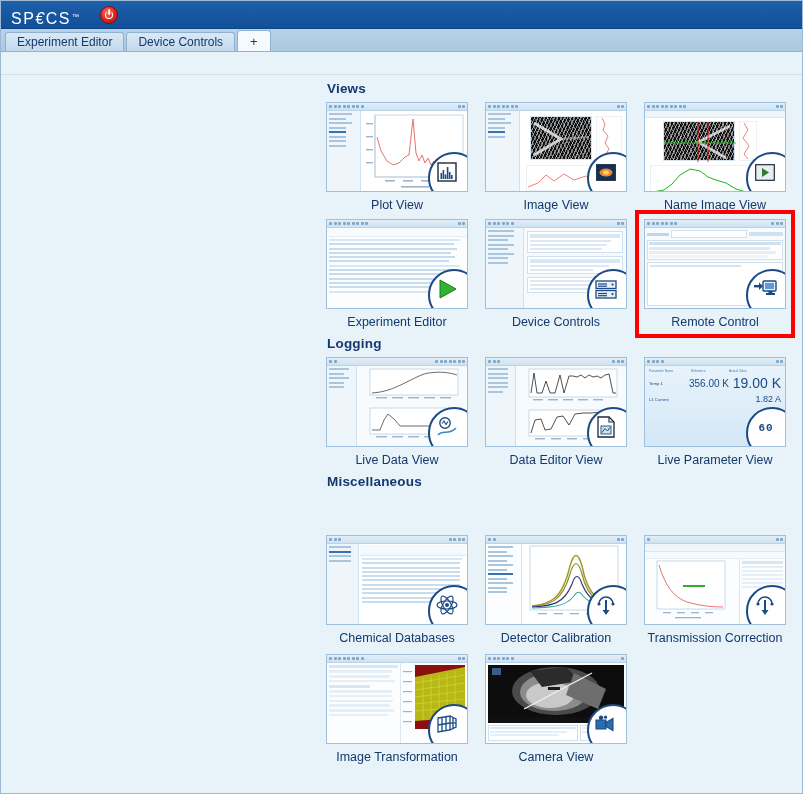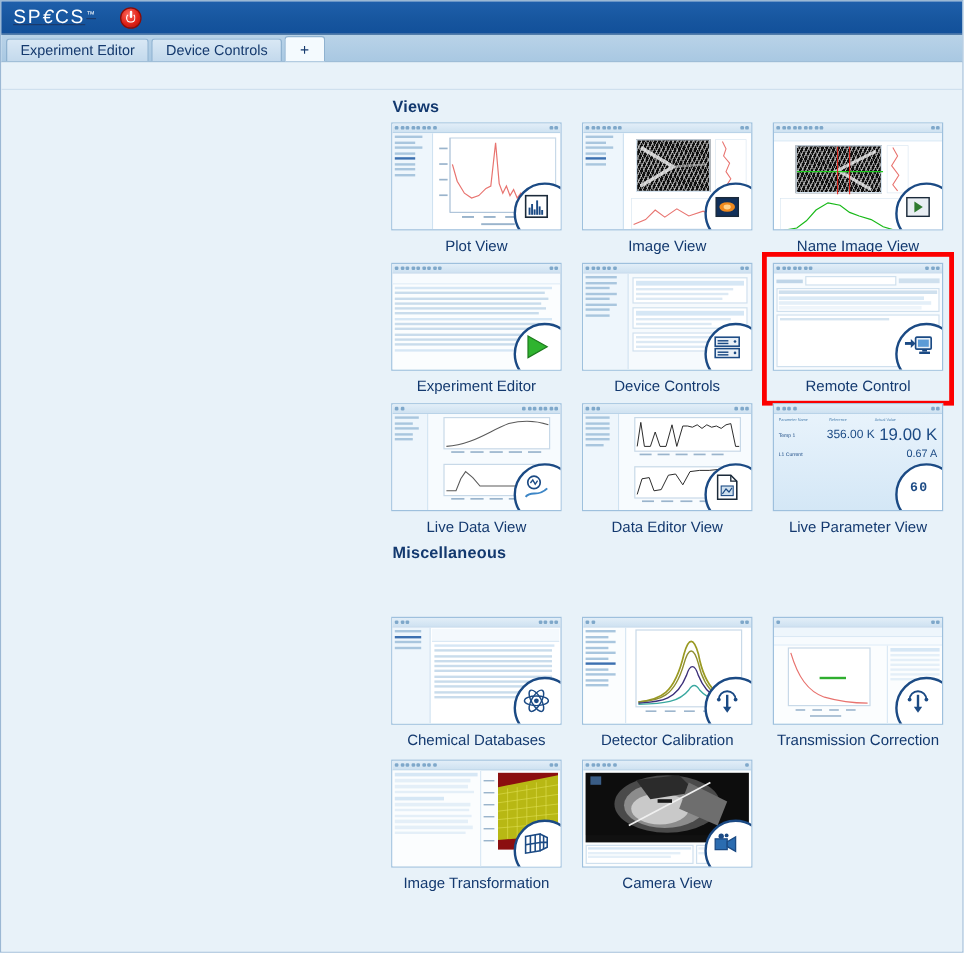--- a/index.html
+++ b/index.html
@@ -25,22 +25,21 @@
     overflow: hidden;
   }
 
   
   .titlebar {
     position: relative;
     height: 27px;
     background: linear-gradient(to bottom, #1f5fab 0%, #17569f 55%, #12509a 100%);
     border-bottom: 1px solid #0d4584;
     display: flex;
-    align-items: center;
-    text-decoration: underline;
+    align-items: flex-end;
   }
   .logo {
     display: flex;
     align-items: baseline;
     margin-left: 10px;
     color: #ffffff;
     letter-spacing: 1px;
   }
   .logo-text {
     font-size: 16px;
@@ -671,20 +670,21 @@
                 </span>
               </div>
             </div>
             <div class="card-label">Remote Control</div>
           </div>
 
         </div>
       </div>
 
       <div class="section">
+        <div class="section-title">Logging</div>
         <div class="row">
 
           <div class="card">
             <div class="thumb">
               <div class="mw">
                 <div class="mw-bar">
                     <i></i>
                     <i></i>
                     <span class="sp"></span>
                     <i></i>
@@ -820,21 +820,21 @@
                     <span>Actual Value</span>
                   </div>
                   <div style="display:flex;align-items:center;margin-bottom:3px;">
                     <span style="width:36px;font-size:4.2px;color:#1b4a84;">Temp 1</span>
                     <span style="width:44px;text-align:right;font-size:10px;color:#1b4a84;">356.00 K</span>
                     <span style="flex:1;text-align:right;font-size:14px;color:#1b4a84;">19.00 K</span>
                   </div>
                   <div style="display:flex;align-items:center;">
                     <span style="width:36px;font-size:4.2px;color:#1b4a84;">L1 Current</span>
                     <span style="width:44px;"></span>
-                    <span style="flex:1;text-align:right;font-size:9px;color:#1b4a84;">0.67 A</span>
+                    <span style="flex:1;text-align:right;font-size:9px;color:#1b4a84;">1.82 A</span>
                   </div>
                 </div>
               </div>
               <div class="badge">
                 <span class="txt60">60</span>
               </div>
             </div>
             <div class="card-label">Live Parameter View</div>
           </div>
 

